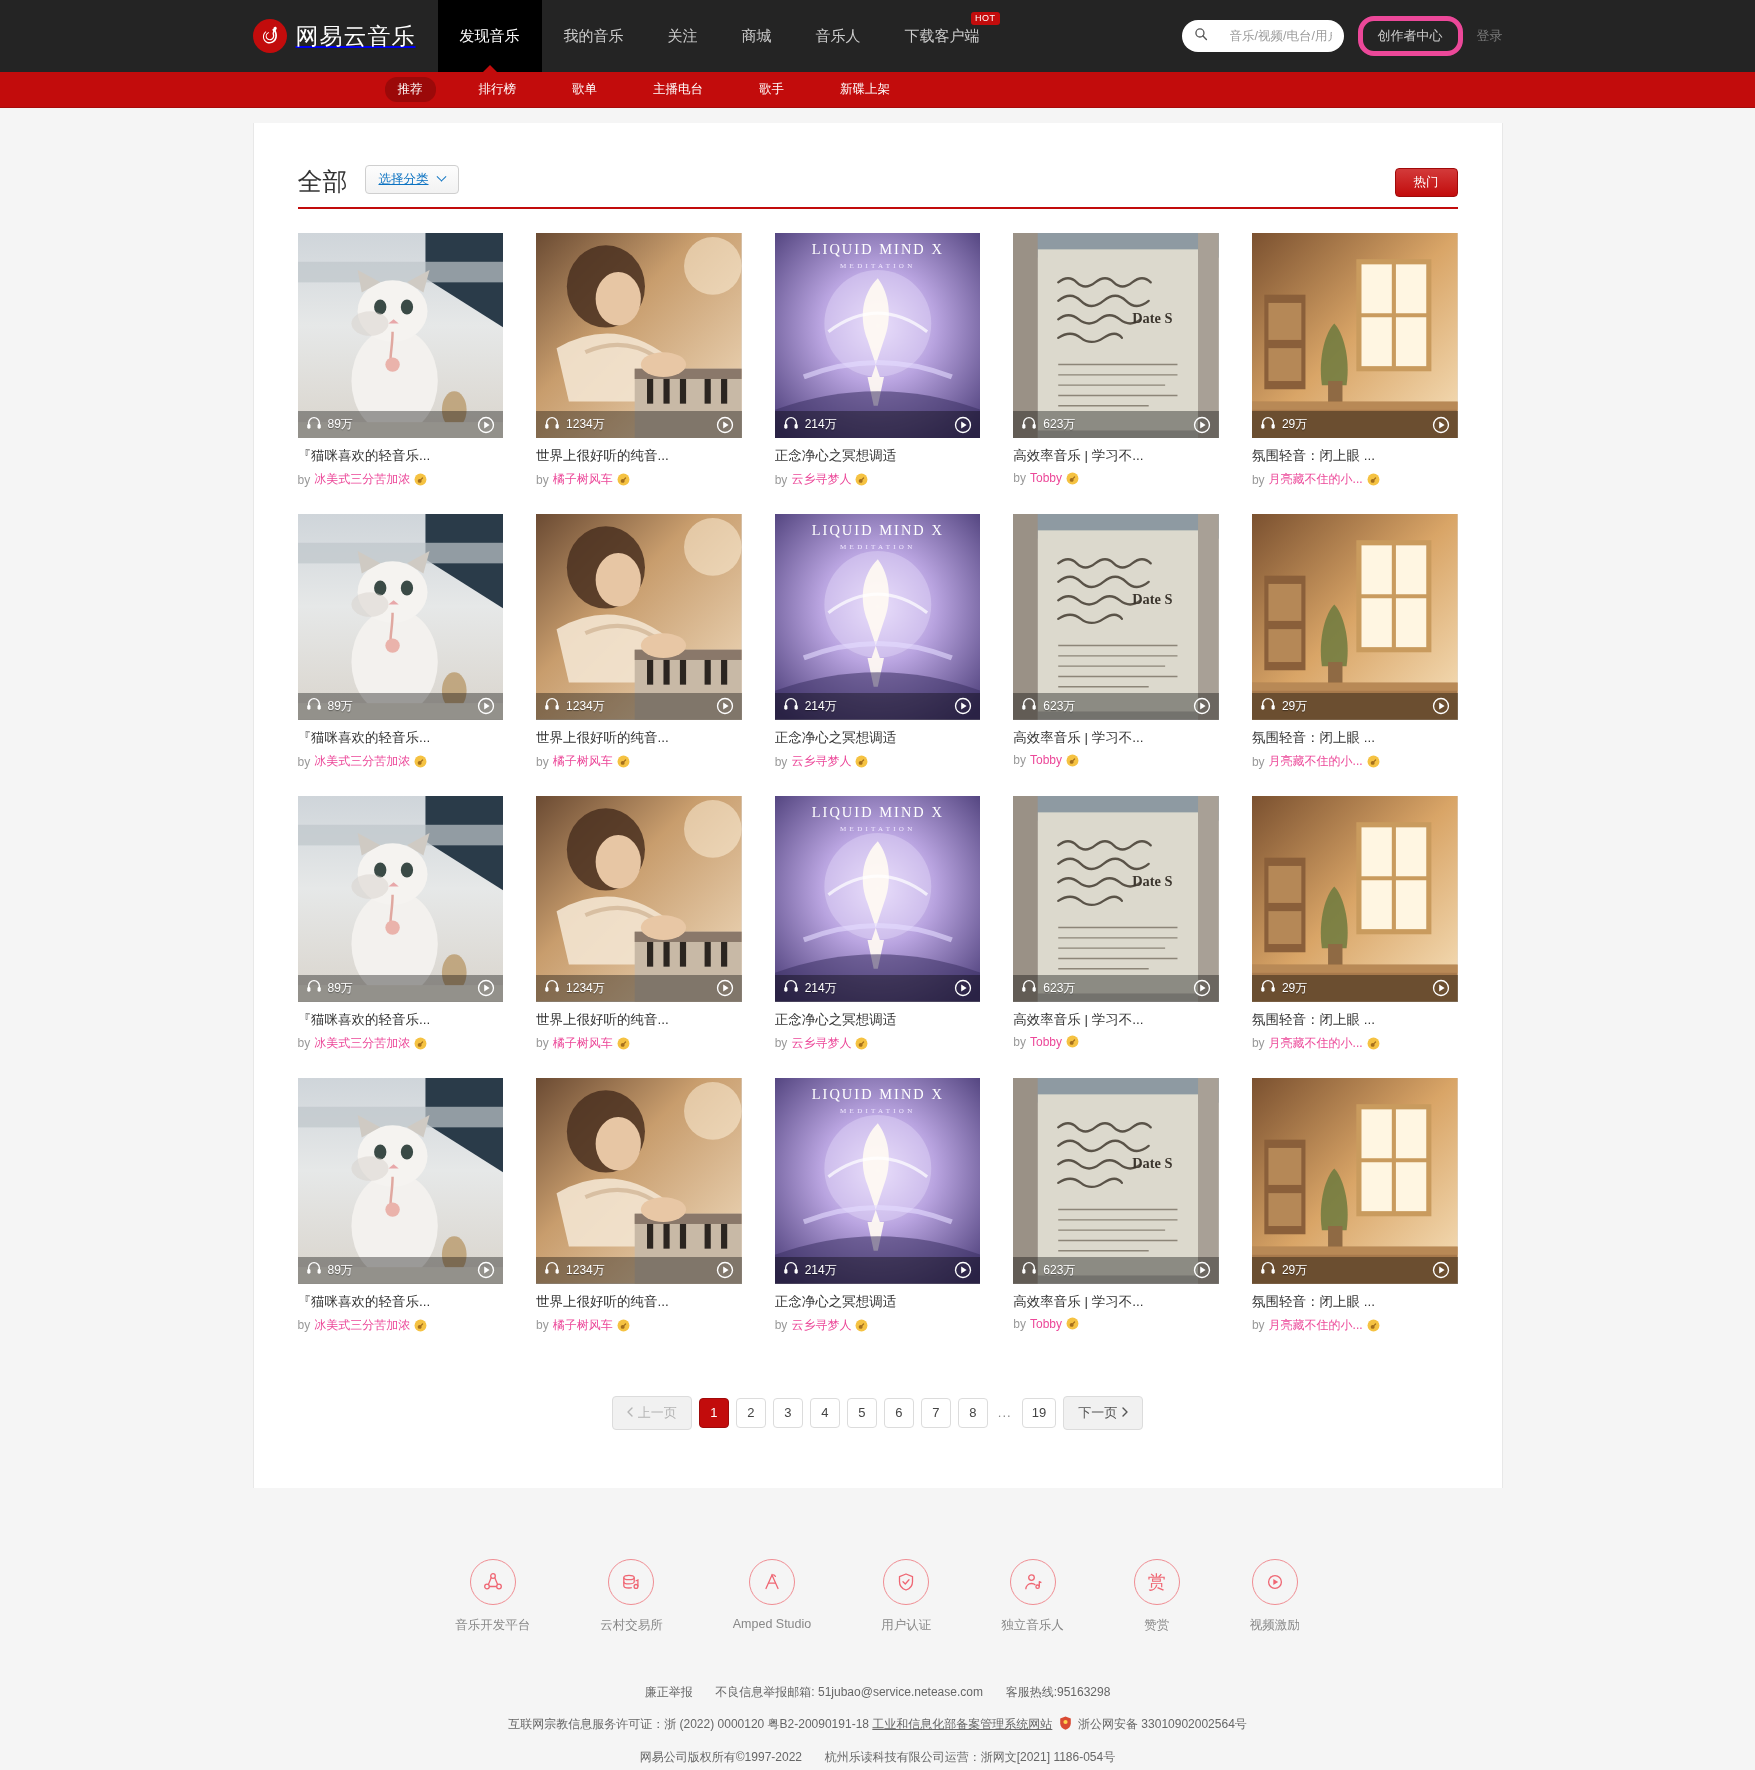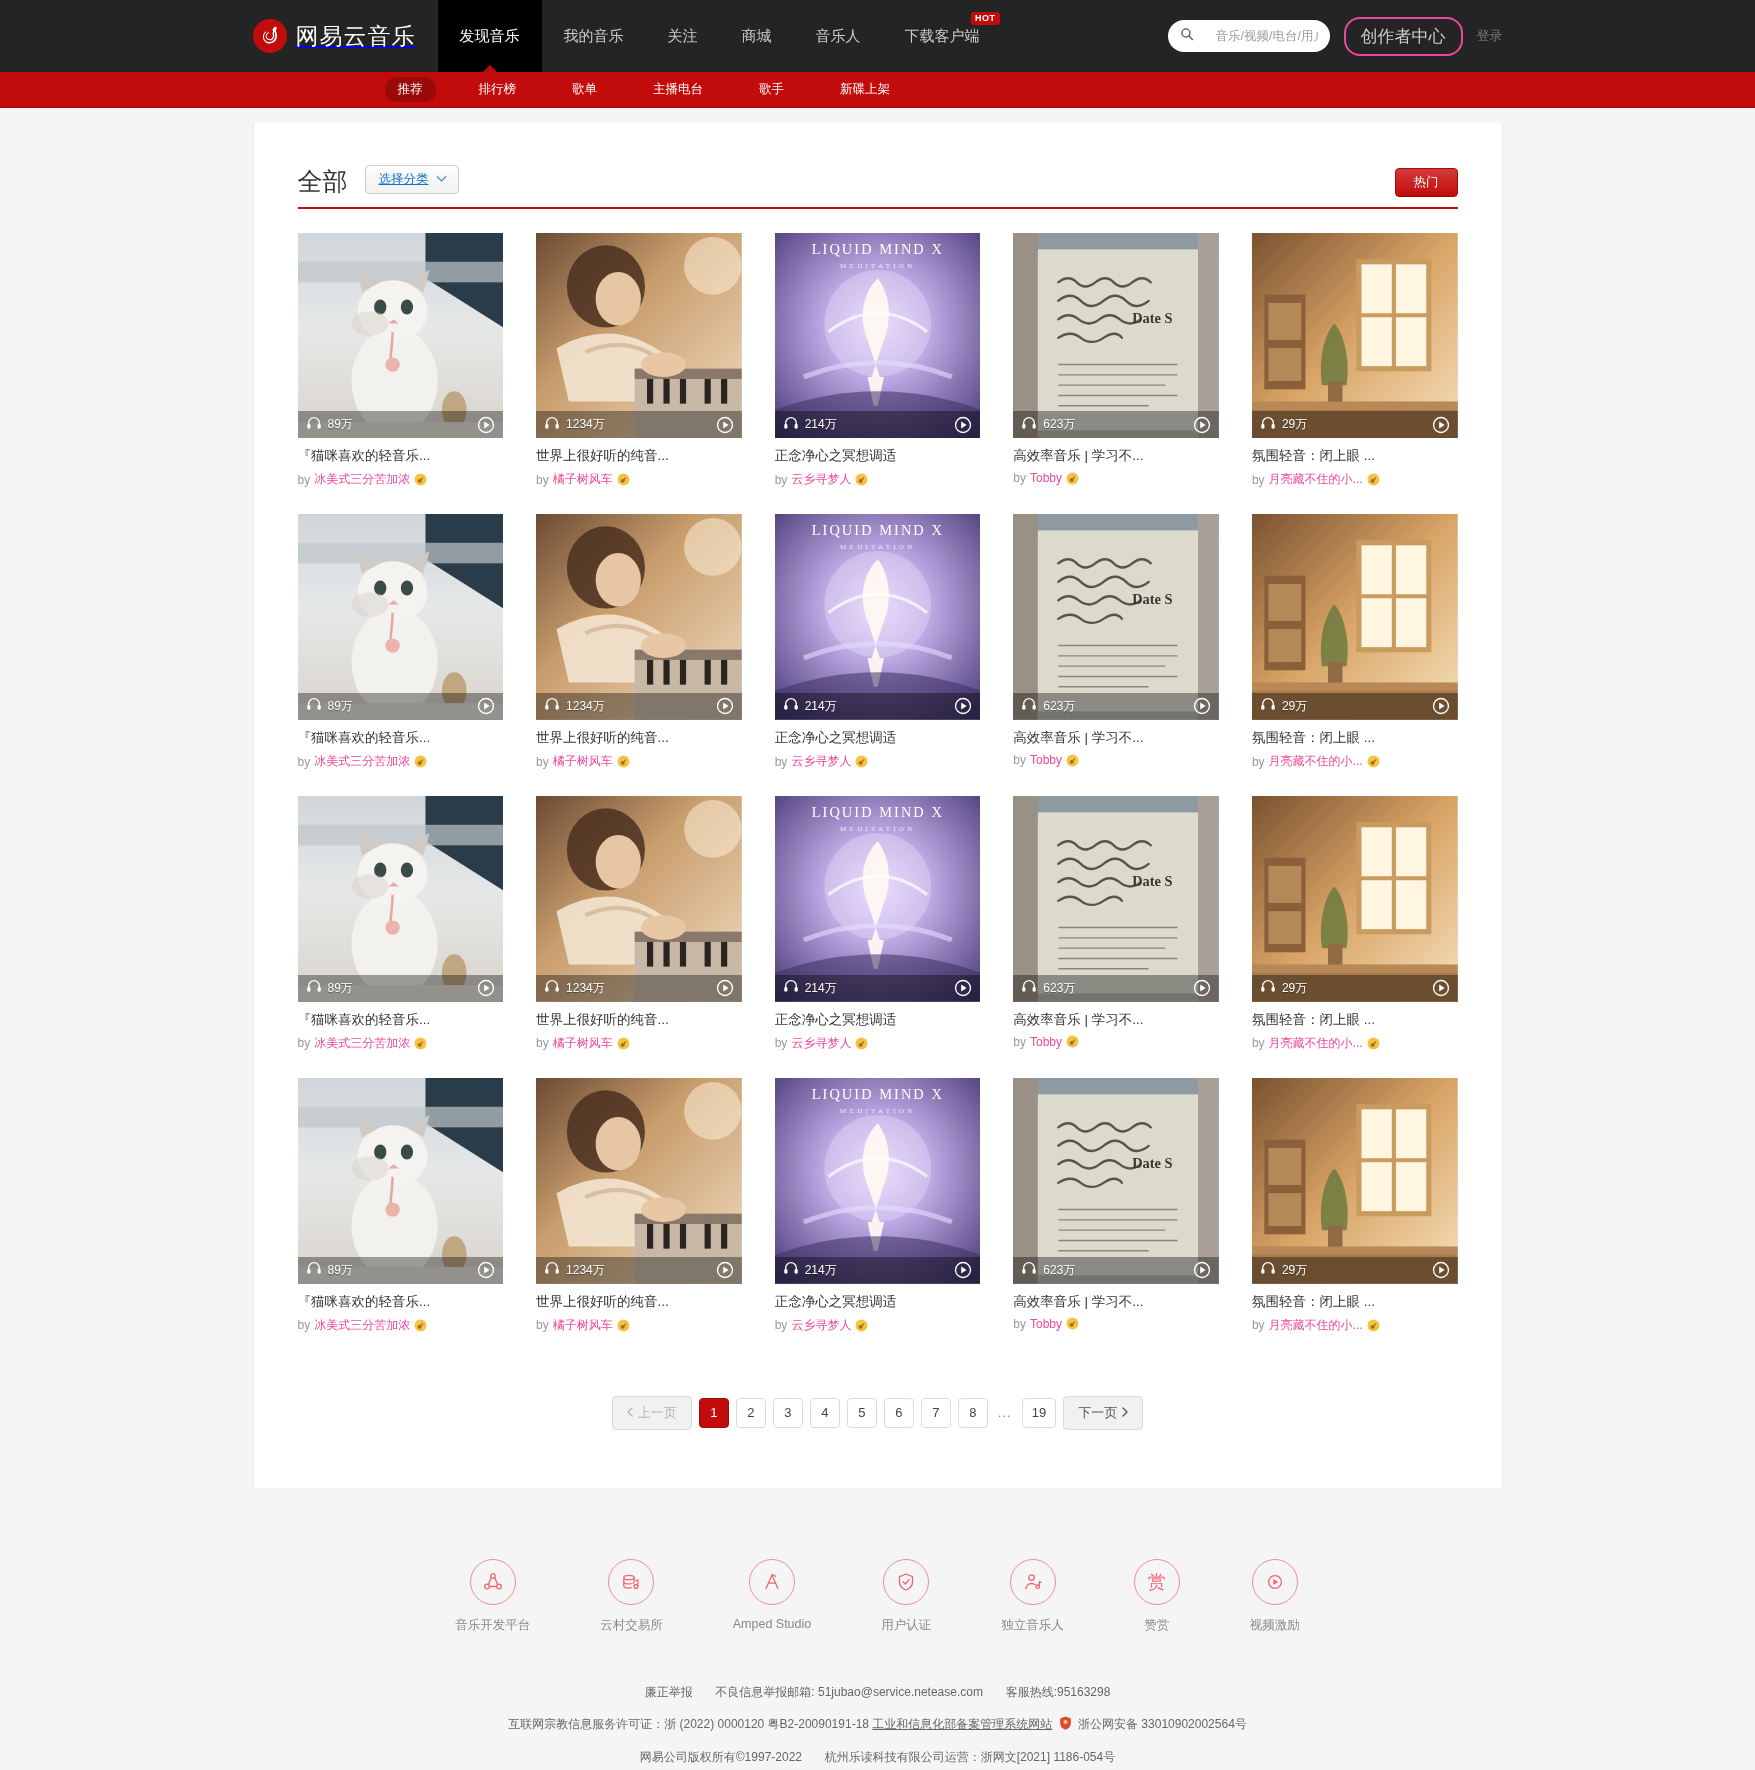--- a/index.html
+++ b/index.html
@@ -71,21 +71,21 @@
     border-left: 8px solid transparent;
     border-right: 8px solid transparent;
     border-bottom: 8px solid #c20c0c;
   }
   .hot-badge {
     position: absolute;
     top: 12px; right: 2px;
     background: #c20c0c;
     color: #fff;
     font-size: 9px;
-    font-weight: bold;
+    font-weight: normal;
     padding: 1px 4px;
     border-radius: 3px;
     letter-spacing: 0.5px;
     line-height: 1.2;
   }
   .topbar-right {
     margin-left: auto;
     display: flex;
     align-items: center;
     gap: 14px;
@@ -102,24 +102,24 @@
   .search-box input {
     border: none; outline: none;
     background: transparent;
     font-size: 12.5px;
     color: #666;
     width: 100%;
     font-family: inherit;
   }
   .search-box input::placeholder { color: #9b9b9b; }
   .creator-btn {
-    border: 2px solid #ec4899;
+    border: 5px solid #ec4899;
     border-radius: 16px;
     color: #ccc;
-    font-size: 17px;
+    font-size: 13px;
     padding: 6px 15px;
     white-space: nowrap;
     background: transparent;
     cursor: pointer;
     font-family: inherit;
   }
   .login-link {
     color: #787878;
     font-size: 13px;
     text-decoration: none;

